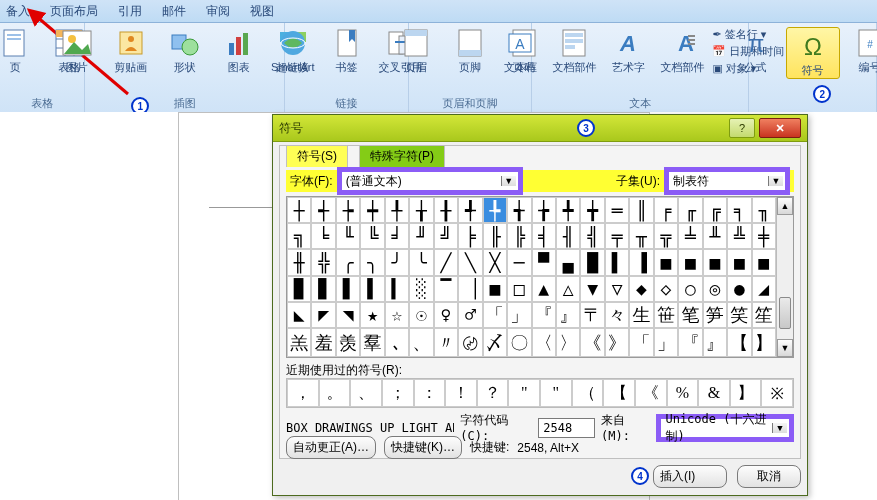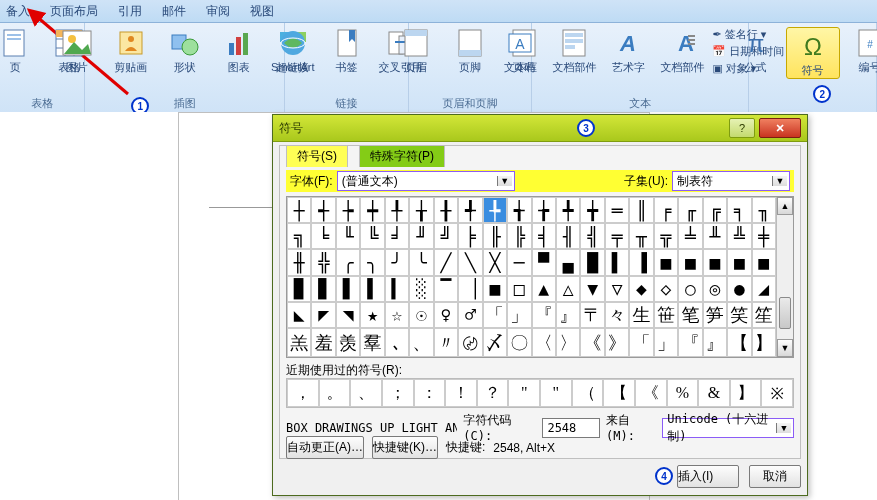--- a/index.html
+++ b/index.html
@@ -29,42 +29,42 @@
   .dlg .titlebar .sp{flex:1}
   .tb-btn{width:24px;height:18px;margin-left:4px;border:1px solid #7f9c0f;border-radius:2px;display:flex;align-items:center;justify-content:center;font-size:11px;background:linear-gradient(#e6f2b4,#c4da6f)}
   .tb-close{background:linear-gradient(#f08060,#c83320);border-color:#7a1d10;color:#fff;width:40px;font-weight:bold}
   .dlg .body{position:absolute;left:6px;right:6px;top:30px;bottom:36px;border:1px solid #bfbfbf;background:#f4f4f4}
   .tabs{position:absolute;left:6px;top:-1px;display:flex}
   .tab{border:1px solid #bfbfbf;border-bottom:none;padding:2px 10px;font-size:12px;margin-right:11px}
   .tab.active{background:#ffff55}
   .tab.inactive{background:#84cc16}
   .fontrow{position:absolute;left:6px;right:6px;top:24px;height:22px;background:#ffff33;display:flex;align-items:center;padding:0 4px;gap:4px}
   .fontrow label{font-size:12px}
-  .combo{border:1px solid #8b5cf6;background:#fff;height:18px;display:flex;align-items:center;padding:0 2px 0 4px;font-size:12px}
+  .combo{border:5px solid #8b5cf6;background:#fff;height:18px;display:flex;align-items:center;padding:0 2px 0 4px;font-size:12px}
   .combo .val{flex:1}
   .combo .tri{width:14px;text-align:center;border-left:1px solid #7a7a7a;background:linear-gradient(#f5f5f5,#ddd);font-size:9px}
   
   .gridwrap{position:absolute;left:6px;right:6px;top:50px;height:160px;border:1px solid #9a9a9a;background:#fff;display:flex}
   .grid{flex:1;display:grid;grid-template-columns:repeat(20,1fr);grid-template-rows:repeat(6,1fr)}
   .cell{border:1px solid #ccc;display:flex;align-items:center;justify-content:center;font-size:18px;font-family:"MS Gothic","SimSun",monospace}
   .cell.sel{background:#3a8de0;color:#fff}
   .vscroll{width:16px;background:#efefef;border-left:1px solid #bbb;position:relative}
   .vscroll .btn{height:16px;background:linear-gradient(#fdfdfd,#d8d8d8);border:1px solid #9a9a9a;font-size:9px;display:flex;align-items:center;justify-content:center}
   .vscroll .thumb{position:absolute;left:2px;right:2px;top:100px;height:30px;background:linear-gradient(#eaeaea,#c8c8c8);border:1px solid #8a8a8a;border-radius:2px}
   .vscroll .btn.dn{position:absolute;bottom:0;left:0;right:0}
   
   .recentlbl{position:absolute;left:6px;top:216px;font-size:12px}
   .recent{position:absolute;left:6px;right:6px;top:232px;height:28px;border:1px solid #bbb;background:#fff;display:grid;grid-template-columns:repeat(16,1fr)}
   .recent .cell{font-size:16px;font-family:"SimSun",serif}
   
   .inforow{position:absolute;left:6px;right:6px;top:266px;display:flex;align-items:center;gap:6px;font-size:12px;font-family:"SimSun",monospace}
   .tbox{border:1px solid #7a7a7a;background:#fff;height:18px;padding:0 4px;display:flex;align-items:center}
   
   .btnrow{position:absolute;left:6px;right:6px;top:290px;display:flex;align-items:center;gap:8px;font-size:12px}
-  .pushbtn{border:1px solid #7a7a7a;background:linear-gradient(#fdfdfd,#e2e2e2);padding:2px 0;border-radius:2px}
+  .pushbtn{border:1px solid #7a7a7a;background:linear-gradient(#fdfdfd,#e2e2e2);padding:2px 6px;border-radius:8px}
   
   .dlg .footer{position:absolute;left:6px;right:6px;bottom:6px;height:26px;display:flex;align-items:center}
   .footer .sp{flex:1}
   
 </style>
 </head>
 <body>
 
 <div class="menu-bar">
   <span>备入</span>

